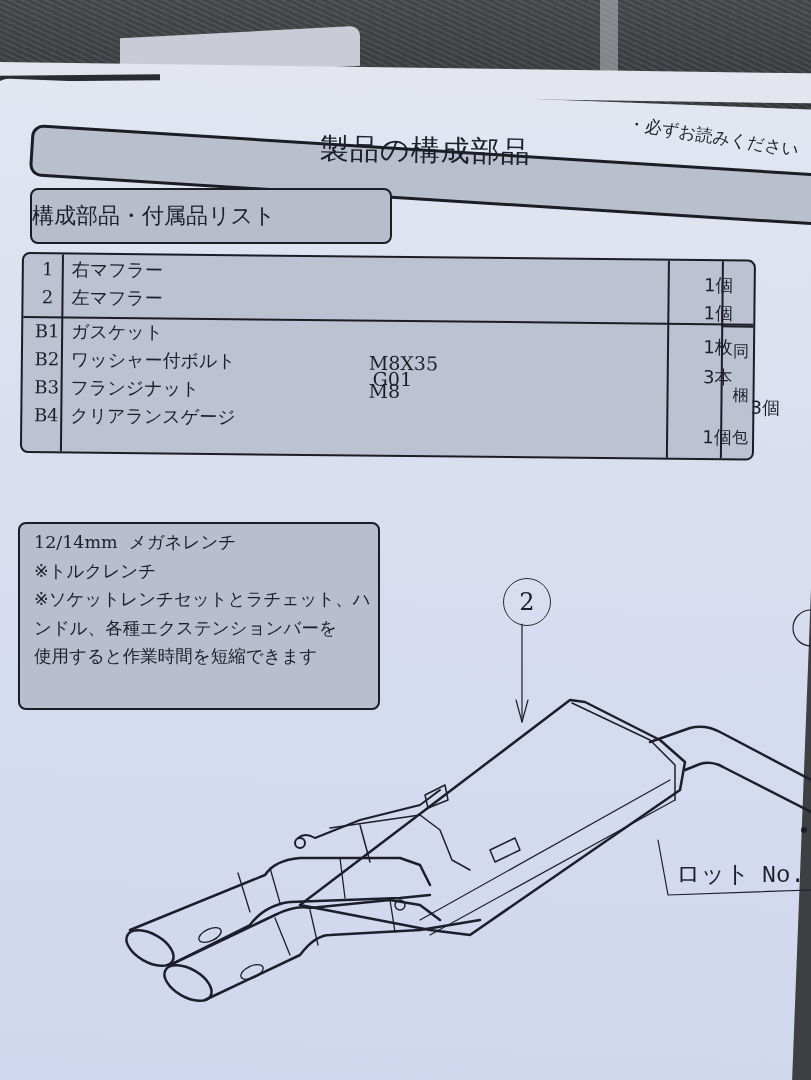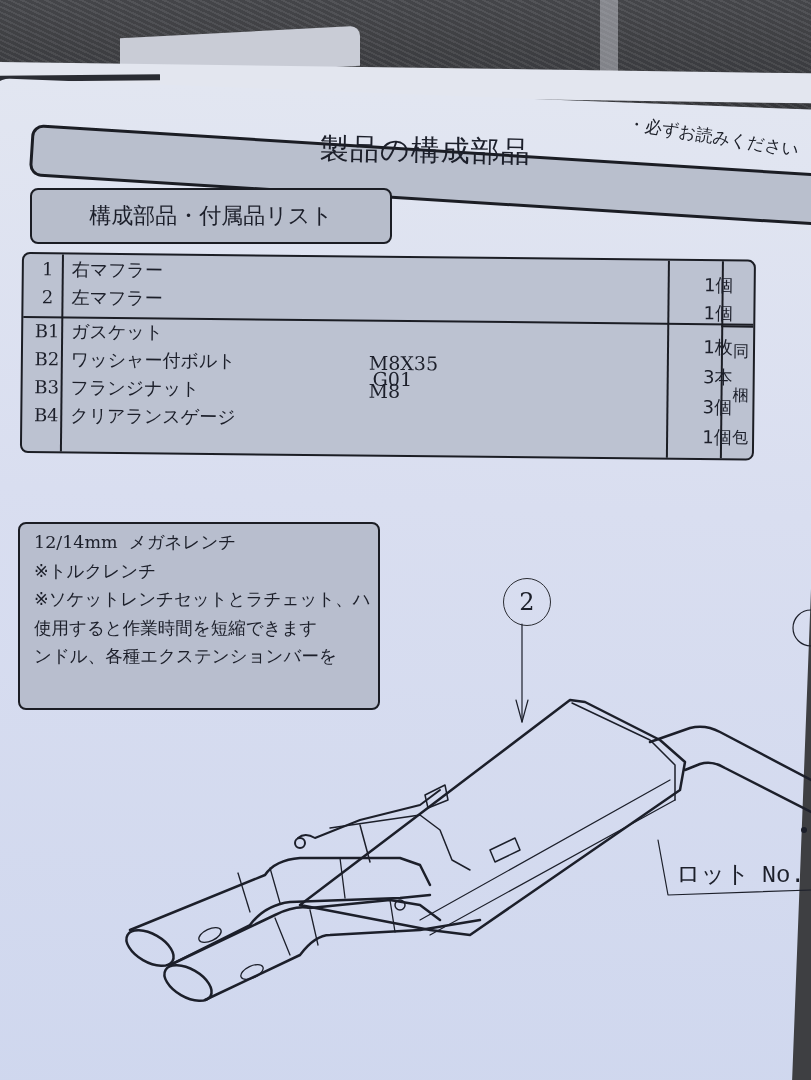--- a/index.html
+++ b/index.html
@@ -49,21 +49,21 @@
     position:absolute; left:32px; top:124px; width:800px; height:46px;
     background:#b9bfcd; border:3px solid #1b1d24; border-radius:12px;
     transform:rotate(3.6deg); transform-origin:left top;
   }
   .banner-title {
     position:absolute; left:320px; top:131px; font-size:29px; white-space:nowrap;
     transform:rotate(1deg); letter-spacing:1px;
   }
   .section-head {
     position:absolute; background:#b7bdcb; border:2.5px solid #1b1d24; border-radius:8px;
-    display:flex; align-items:center; justify-content:center;
+    display:flex; align-items:center; justify-content:flex-start;
     font-size:22px; white-space:nowrap;
   }
   .sh1 { left:30px; top:188px; width:358px; height:52px; }
   .sh2 { left:22px; top:461px; width:360px; height:51px; letter-spacing:2px;}
   .parts-table {
     position:absolute; left:22px; top:252px; width:730px; height:197px;
     background:#bcc2d1; border:2.5px solid #1b1d24; border-radius:8px;
     transform:rotate(0.6deg); transform-origin:left top;
   }
   .vline { position:absolute; top:0; bottom:0; width:2px; background:#1b1d24; }
@@ -138,38 +138,38 @@
     <div class="row qty" style="top:74px;">1枚</div>
 
     <div class="row num" style="top:94px;">B2</div>
     <div class="row name" style="top:93px;">ワッシャー付ボルト</div>
     <div class="row spec" style="top:94px;">M8X35</div>
     <div class="row qty" style="top:104px;">3本</div>
 
     <div class="row num" style="top:122px;">B3</div>
     <div class="row name" style="top:121px;">フランジナット</div>
     <div class="row spec" style="top:122px;">M8</div>
-    <div class="row qty" style="top:134px;">3個</div>
+    <div class="row qty" style="top:134px;margin-left:48px;">3個</div>
 
     <div class="row num" style="top:150px;">B4</div>
     <div class="row name" style="top:149px;">クリアランスゲージ</div>
     <div class="row qty" style="top:164px;">1個</div>
 
     <div class="row pack" style="top:80px;">同</div>
     <div class="row pack" style="top:124px;">梱</div>
     <div class="row pack" style="top:166px;">包</div>
   </div>
 
 
   <div class="tools-box">
     <div><span>12/14mm</span>&nbsp;&nbsp;<span class="jp">メガネレンチ</span></div>
     <div class="jp">※トルクレンチ</div>
     <div class="jp">※ソケットレンチセットとラチェット、ハ</div>
+    <div class="jp">ンドル、各種エクステンションバーを</div>
     <div class="jp">使用すると作業時間を短縮できます</div>
-    <div class="jp">ンドル、各種エクステンションバーを</div>
   </div>
 
   <div class="callout-label">
     <span>2</span>
   </div>
 
   <svg class="diagram" viewBox="0 560 811 520" width="811" height="520" fill="none" stroke="#1c1f2a" stroke-linecap="round" stroke-linejoin="round">
 
     <line x1="522" y1="624" x2="522" y2="722" stroke-width="1.2"></line>
     <polyline points="516,700 522,722 528,700" stroke-width="1.2"></polyline>

